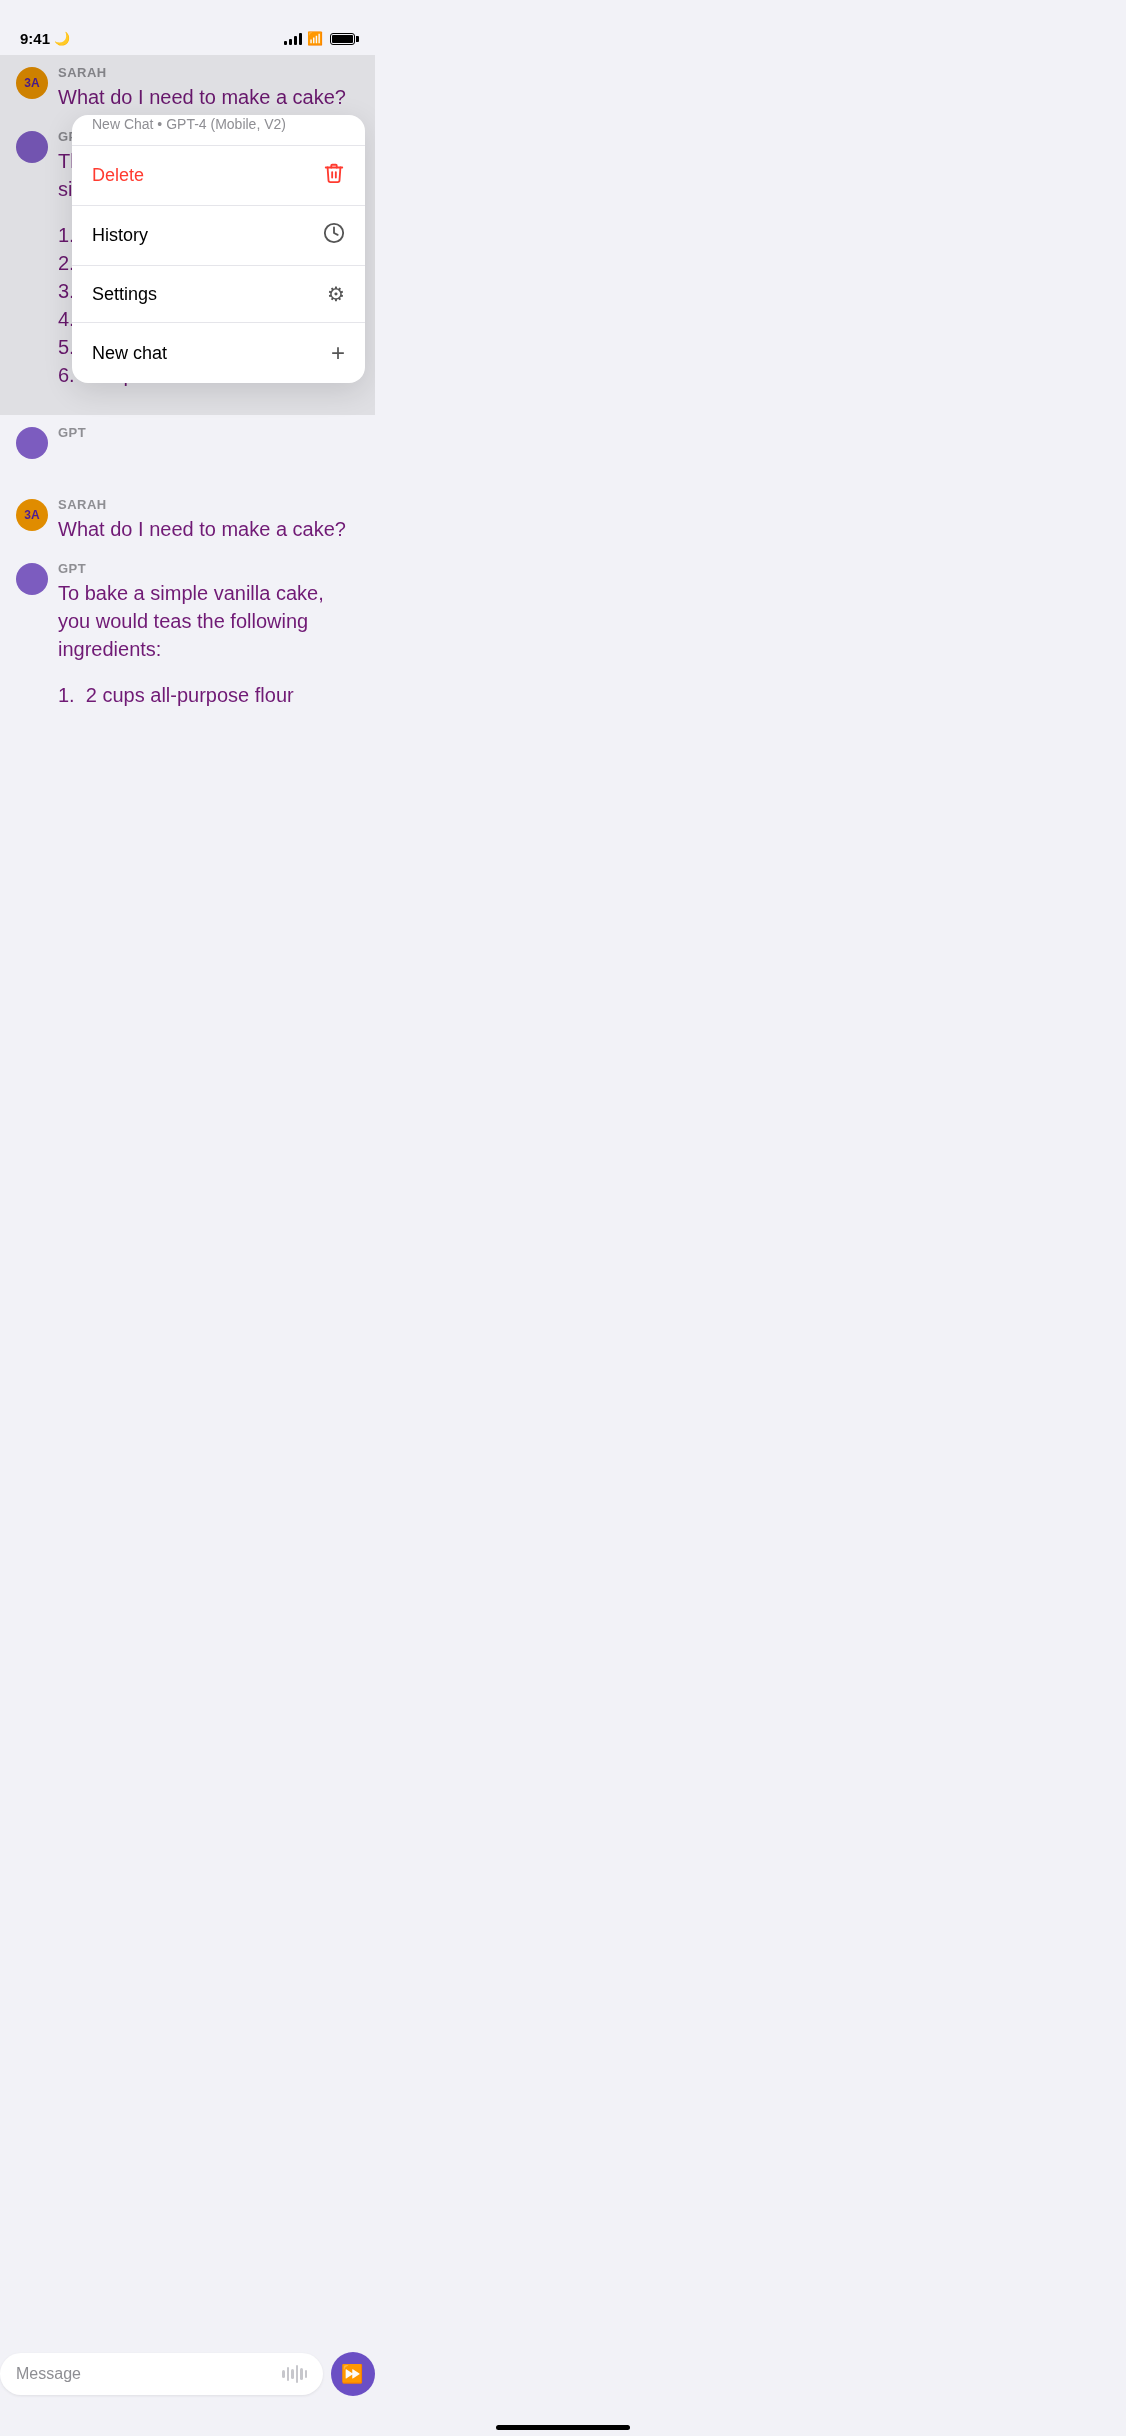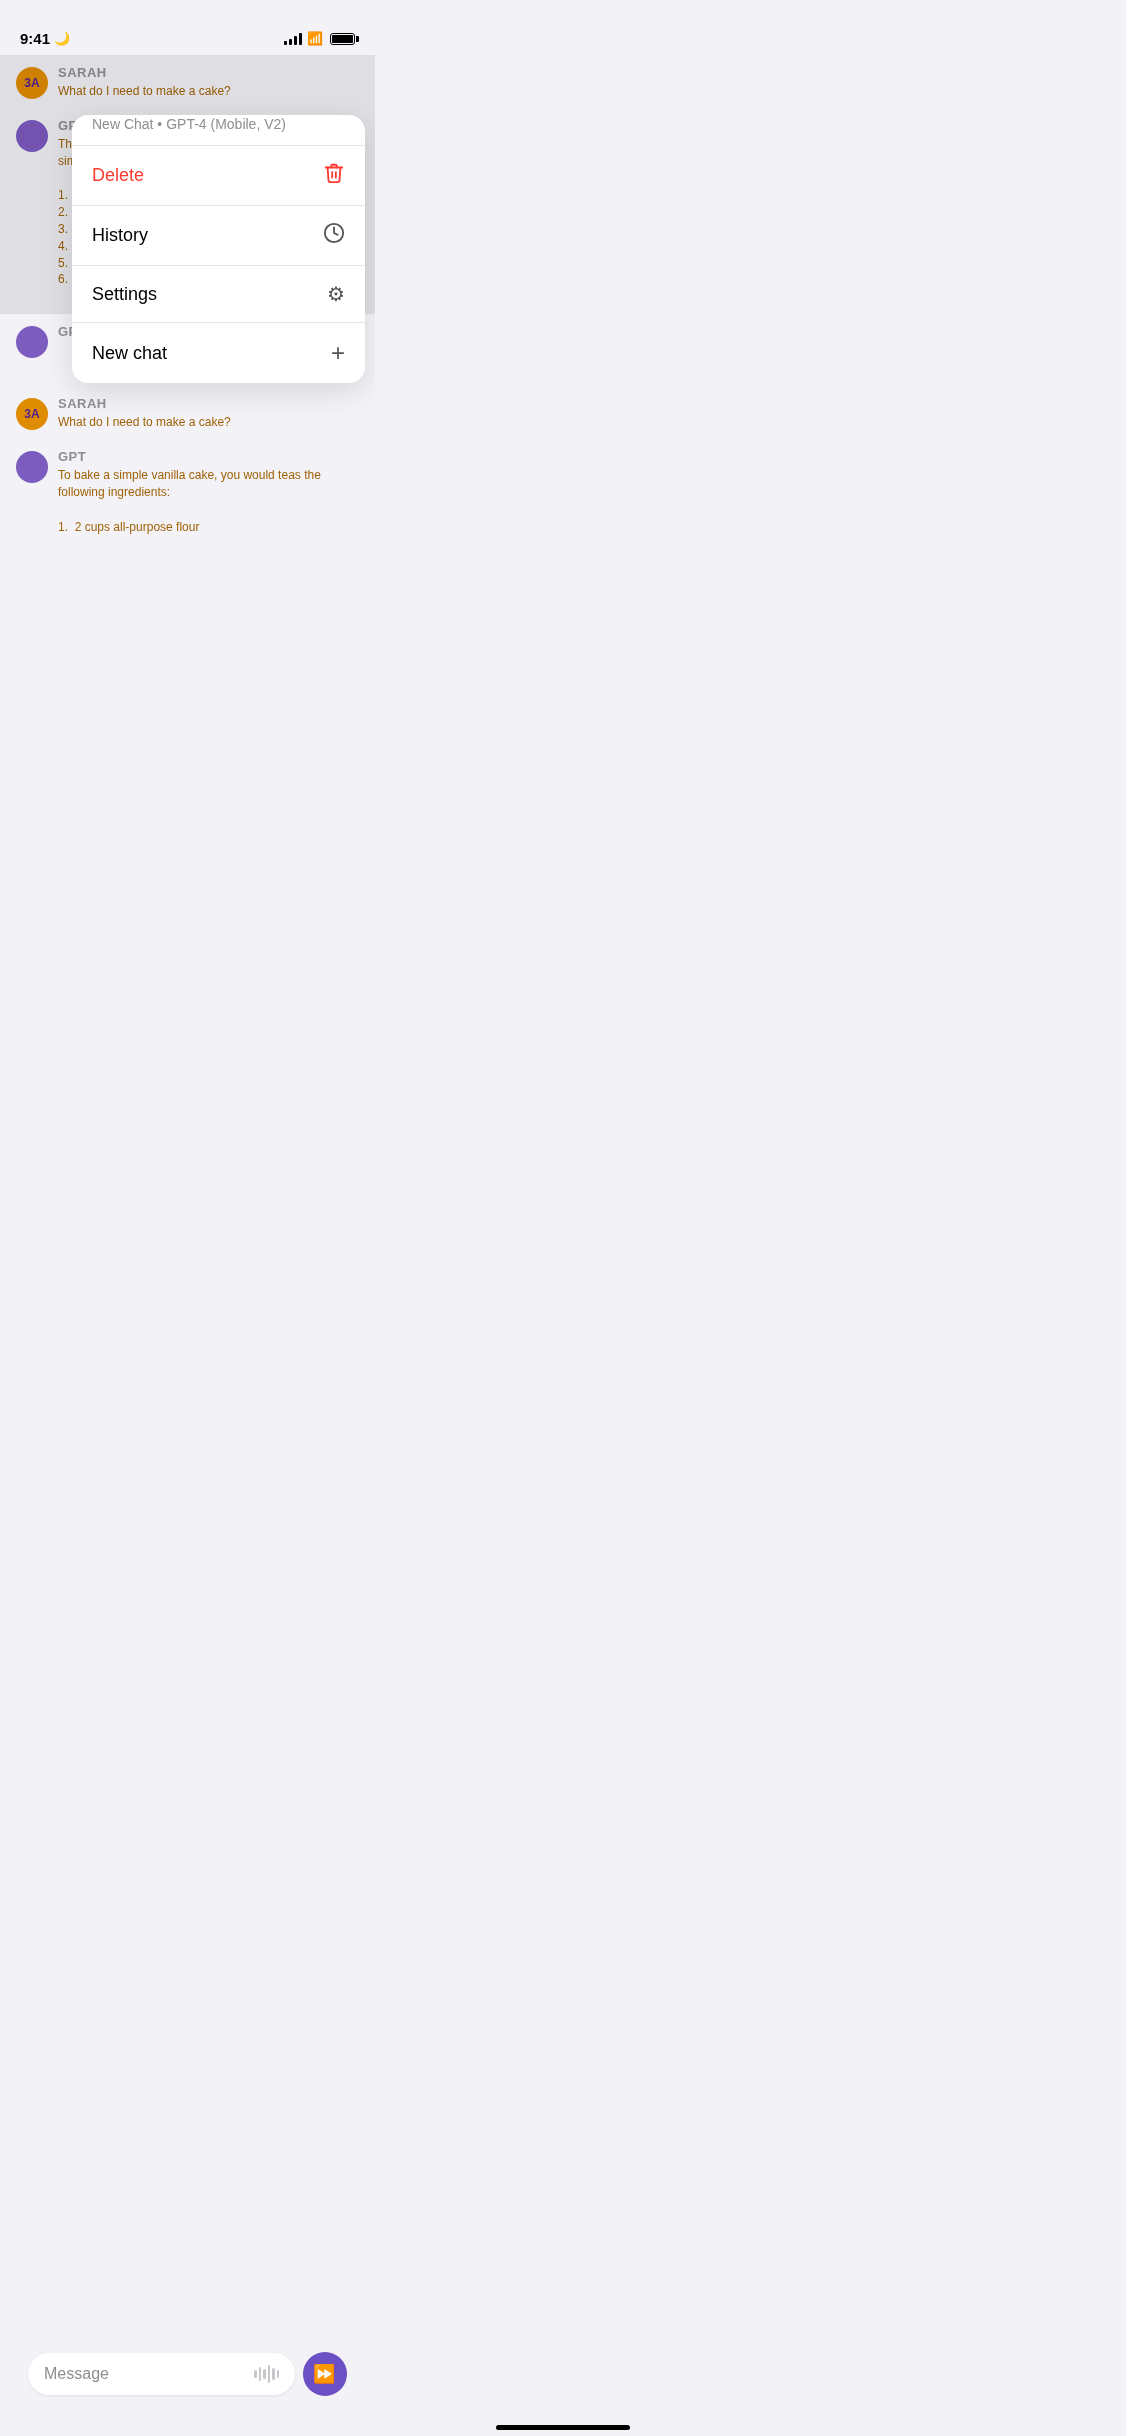--- a/index.html
+++ b/index.html
@@ -112,22 +112,22 @@
       flex: 1;
     }
     .message-sender {
       font-size: 13px;
       font-weight: 600;
       color: #8e8e93;
       letter-spacing: 0.5px;
       margin-bottom: 3px;
     }
     .message-text {
-      font-size: 12px;
-      color: #a16207;
+      font-size: 20px;
+      color: #701a75;
       line-height: 1.4;
     }
 
     
     .overlay {
       position: absolute;
       top: 0;
       left: 0;
       right: 0;
       bottom: 0;
@@ -212,21 +212,21 @@
       z-index: 1;
     }
 
     
     .input-bar {
       position: fixed;
       bottom: 30px;
       left: 0;
       right: 0;
       width: 375px;
-      padding: 10px 28px;
+      padding: 10px 0;
       background: #f2f2f7;
       display: flex;
       align-items: center;
       gap: 8px;
       z-index: 50;
       text-align: right;
     }
     .message-input {
       flex: 1;
       background: #fff;

